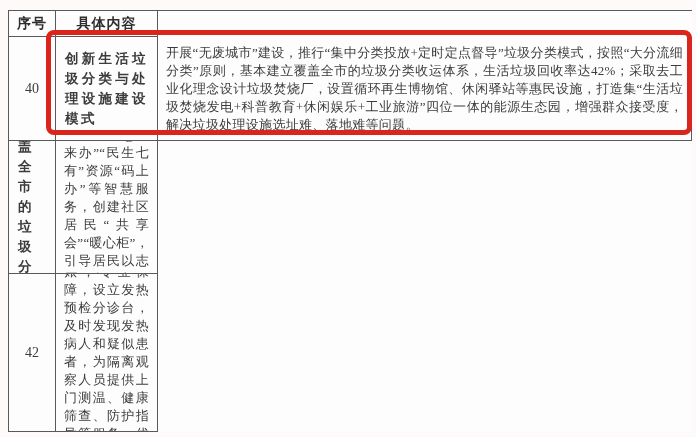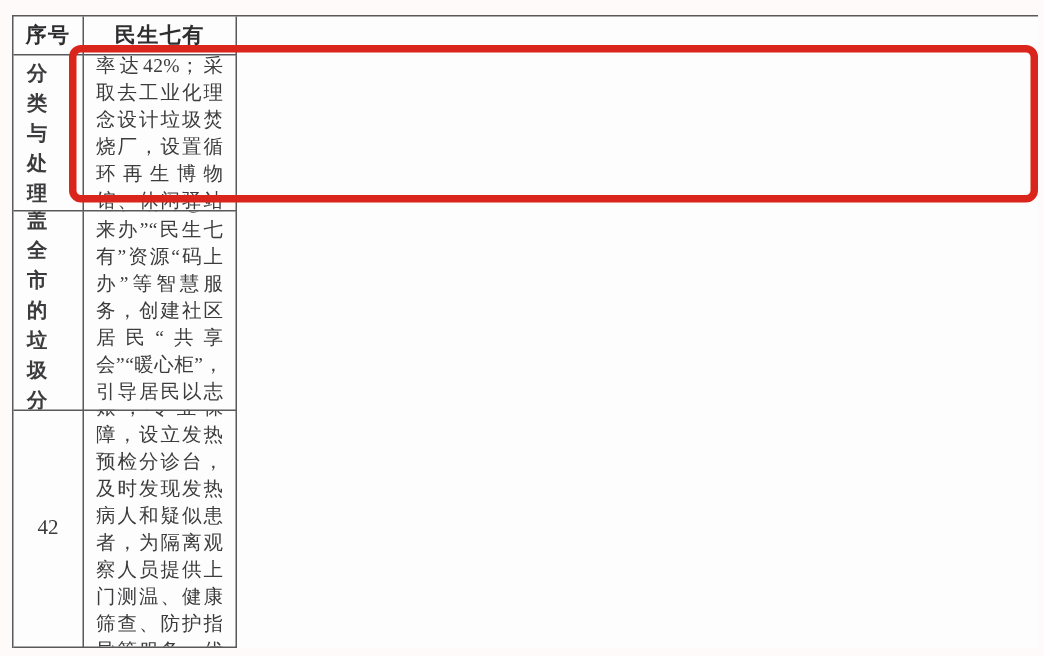--- a/index.html
+++ b/index.html
@@ -64,25 +64,28 @@
 <body>
 
 <div class="page">
   <div class="grid-table">
 
     <div class="tr header">
       <div class="td th">
         <span>序号</span>
       </div>
       <div class="td th">
-        <span>民生七有</span>
+        <span>具体内容</span>
       </div>
     </div>
 
     <div class="tr r40">
+      <div class="td cell-index">
+        <span>40</span>
+      </div>
       <div class="td cell-name">
         <div class="txt">创新生活垃圾分类与处理设施建设模式</div>
       </div>
       <div class="td cell-content">
         <div class="txt">开展“无废城市”建设，推行“集中分类投放+定时定点督导”垃圾分类模式，按照“大分流细分类”原则，基本建立覆盖全市的垃圾分类收运体系，生活垃圾回收率达42%；采取去工业化理念设计垃圾焚烧厂，设置循环再生博物馆、休闲驿站等惠民设施，打造集“生活垃圾焚烧发电+科普教育+休闲娱乐+工业旅游”四位一体的能源生态园，增强群众接受度，解决垃圾处理设施选址难、落地难等问题。</div>
       </div>
     </div>
 
     <div class="tr r41">
       <div class="td cell-name">

